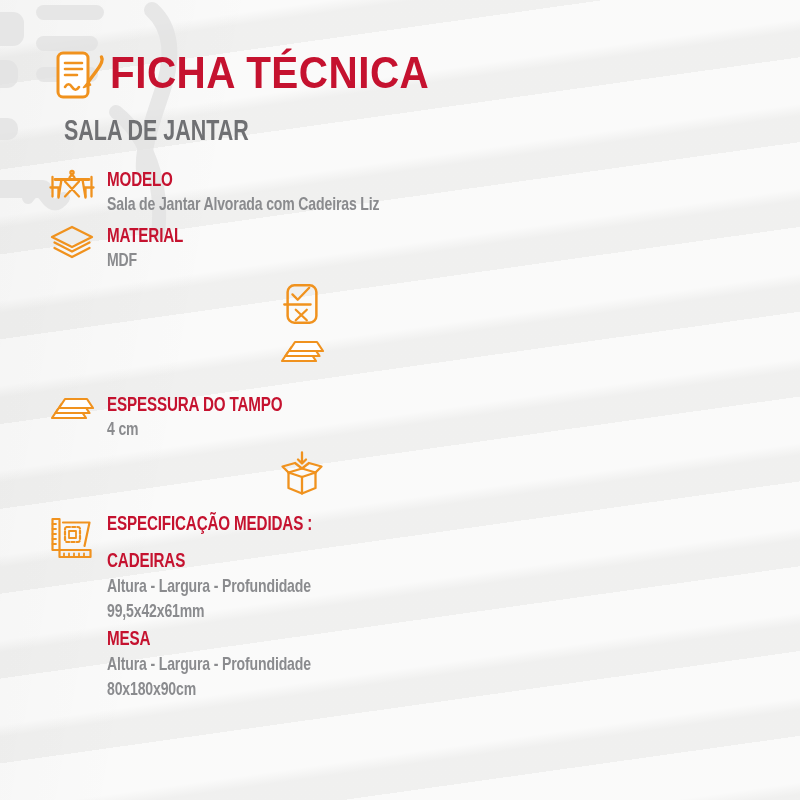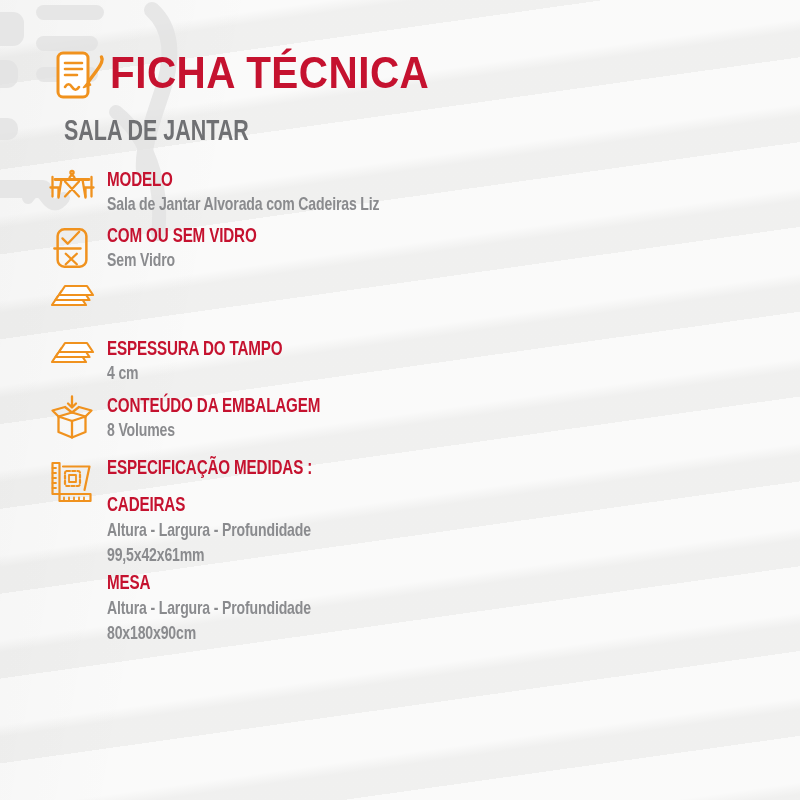--- a/index.html
+++ b/index.html
@@ -28,21 +28,21 @@
     transform:scaleX(0.92);transform-origin:0 0;white-space:nowrap;
   }
   .page-subtitle{
     position:absolute;left:64px;top:114px;
     font-size:29px;line-height:32px;font-weight:bold;
     transform:scaleX(0.74);transform-origin:0 0;white-space:nowrap;
   }
   .header-icon{position:absolute;left:55px;top:49px;width:52px;height:54px;}
 
   .spec-list{position:absolute;left:46px;top:168px;width:520px;}
-  .row{display:flex;align-items:flex-start;}
+  .row{display:flex;align-items:flex-start;justify-content:center;}
   .h56{height:56px}.h57{height:57px}.h62{height:62px}
   .row-icon{width:52px;flex:0 0 52px;margin-right:9px;display:flex;justify-content:center;}
   .row-icon svg{display:block;}
   .row-text{flex:1;min-width:0;}
   .lbl{font-size:20px;line-height:23px;font-weight:bold;}
   .val{font-size:18.5px;line-height:24px;font-weight:bold;margin-top:1px;}
   .sec{margin-top:12px;}
   .sec + .sec{margin-top:0;}
   .sec-name{font-size:20px;line-height:26px;font-weight:bold;margin-top:2px;}
 </style>
@@ -93,33 +93,42 @@
         <path d="M43.5 9 V28.5 M37 19.5 H45.5 M37.5 19.5 V28.5"></path>
       </svg>
     </div>
     <div class="row-text">
       <div class="lbl cond" style="color:#c5122f;">MODELO</div>
       <div class="val cond" style="color:#8a8b8e;">Sala de Jantar Alvorada com Cadeiras Liz</div>
     </div>
   </div>
 
 
+  <div class="row h56">
+    <div class="row-icon">
+      <svg width="48" height="40" viewBox="0 0 48 40" fill="none" stroke="#f0921e" stroke-width="2.3" stroke-linecap="round" stroke-linejoin="round">
+        <path d="M24 3 L44 13 L24 23 L4 13 Z"></path>
+        <path d="M6.5 18.5 L24 27.5 L41.5 18.5"></path>
+        <path d="M6.5 24 L24 33 L41.5 24"></path>
+      </svg>
+    </div>
+    <div class="row-text">
+      <div class="lbl cond" style="color:#c5122f;">MATERIAL</div>
+      <div class="val cond" style="color:#8a8b8e;">MDF</div>
+    </div>
+  </div>
 
   <div class="row h56">
     <div class="row-icon">
       <svg width="46" height="48" viewBox="0 0 48 48" fill="none" stroke="#f0921e" stroke-width="2.6" stroke-linecap="round" stroke-linejoin="round">
         <rect x="9" y="4.5" width="30" height="39" rx="7"></rect>
         <path d="M14 14 L19.5 19.5 L31.5 7" stroke-width="2.4"></path>
         <path d="M5.5 24.5 H33" stroke-width="2.4"></path>
         <path d="M17.5 30 L29 41 M29 30 L17.5 41" stroke-width="2.4"></path>
       </svg>
-    </div>
-    <div class="row-text">
-      <div class="lbl cond" style="color:#c5122f;">COM OU SEM VIDRO</div>
-      <div class="val cond" style="color:#8a8b8e;">Sem Vidro</div>
     </div>
   </div>
 
   <div class="row h57">
     <div class="row-icon">
       <svg width="52" height="42" viewBox="0 0 52 42" fill="none" stroke="#f0921e" stroke-width="2.2" stroke-linecap="round" stroke-linejoin="round">
         <path d="M12 16 L34 16 L40 25 L6 25 Z" fill="#ffffff"></path>
         <path d="M15.5 11 L37.5 11 L43.5 20 L9.5 20 Z" fill="#ffffff"></path>
         <path d="M19 6 L41 6 L47 15 L13 15 Z" fill="#ffffff"></path>
       </svg>
@@ -143,24 +152,20 @@
   <div class="row h62">
     <div class="row-icon">
       <svg width="48" height="48" viewBox="0 0 48 48" fill="none" stroke="#f0921e" stroke-width="2.3" stroke-linecap="round" stroke-linejoin="round">
         <path d="M24 2.5 V13 M20 9.5 L24 13.5 L28 9.5"></path>
         <path d="M10.5 22.5 L4.5 16.5 L17 13 L24 18.5 L31 13 L43.5 16.5 L37.5 22.5"></path>
         <path d="M10.5 22.5 L24 18.5 L37.5 22.5"></path>
         <path d="M10.5 22.5 L24 27 L37.5 22.5 V38 L24 43.5 L10.5 38 Z"></path>
         <path d="M24 27 V43.5"></path>
       </svg>
     </div>
-    <div class="row-text">
-      <div class="lbl cond" style="color:#c5122f;">CONTEÚDO DA EMBALAGEM</div>
-      <div class="val cond" style="color:#8a8b8e;">8 Volumes</div>
-    </div>
   </div>
 
   <div class="row">
     <div class="row-icon">
       <svg width="48" height="50" viewBox="0 0 48 50" fill="none" stroke="#f0921e" stroke-width="2.2" stroke-linecap="round" stroke-linejoin="round">
         <rect x="4.5" y="7" width="7" height="31"></rect>
         <path d="M4.5 12 H8 M4.5 17 H8 M4.5 22 H8 M4.5 27 H8 M4.5 32 H8" stroke-width="1.8"></path>
         <rect x="11.5" y="38" width="31" height="7"></rect>
         <path d="M16 44.5 V41.5 M21 44.5 V41.5 M26 44.5 V41.5 M31 44.5 V41.5 M36 44.5 V41.5" stroke-width="1.8"></path>
         <path d="M15 10.5 H41.5 L36.5 34"></path>

